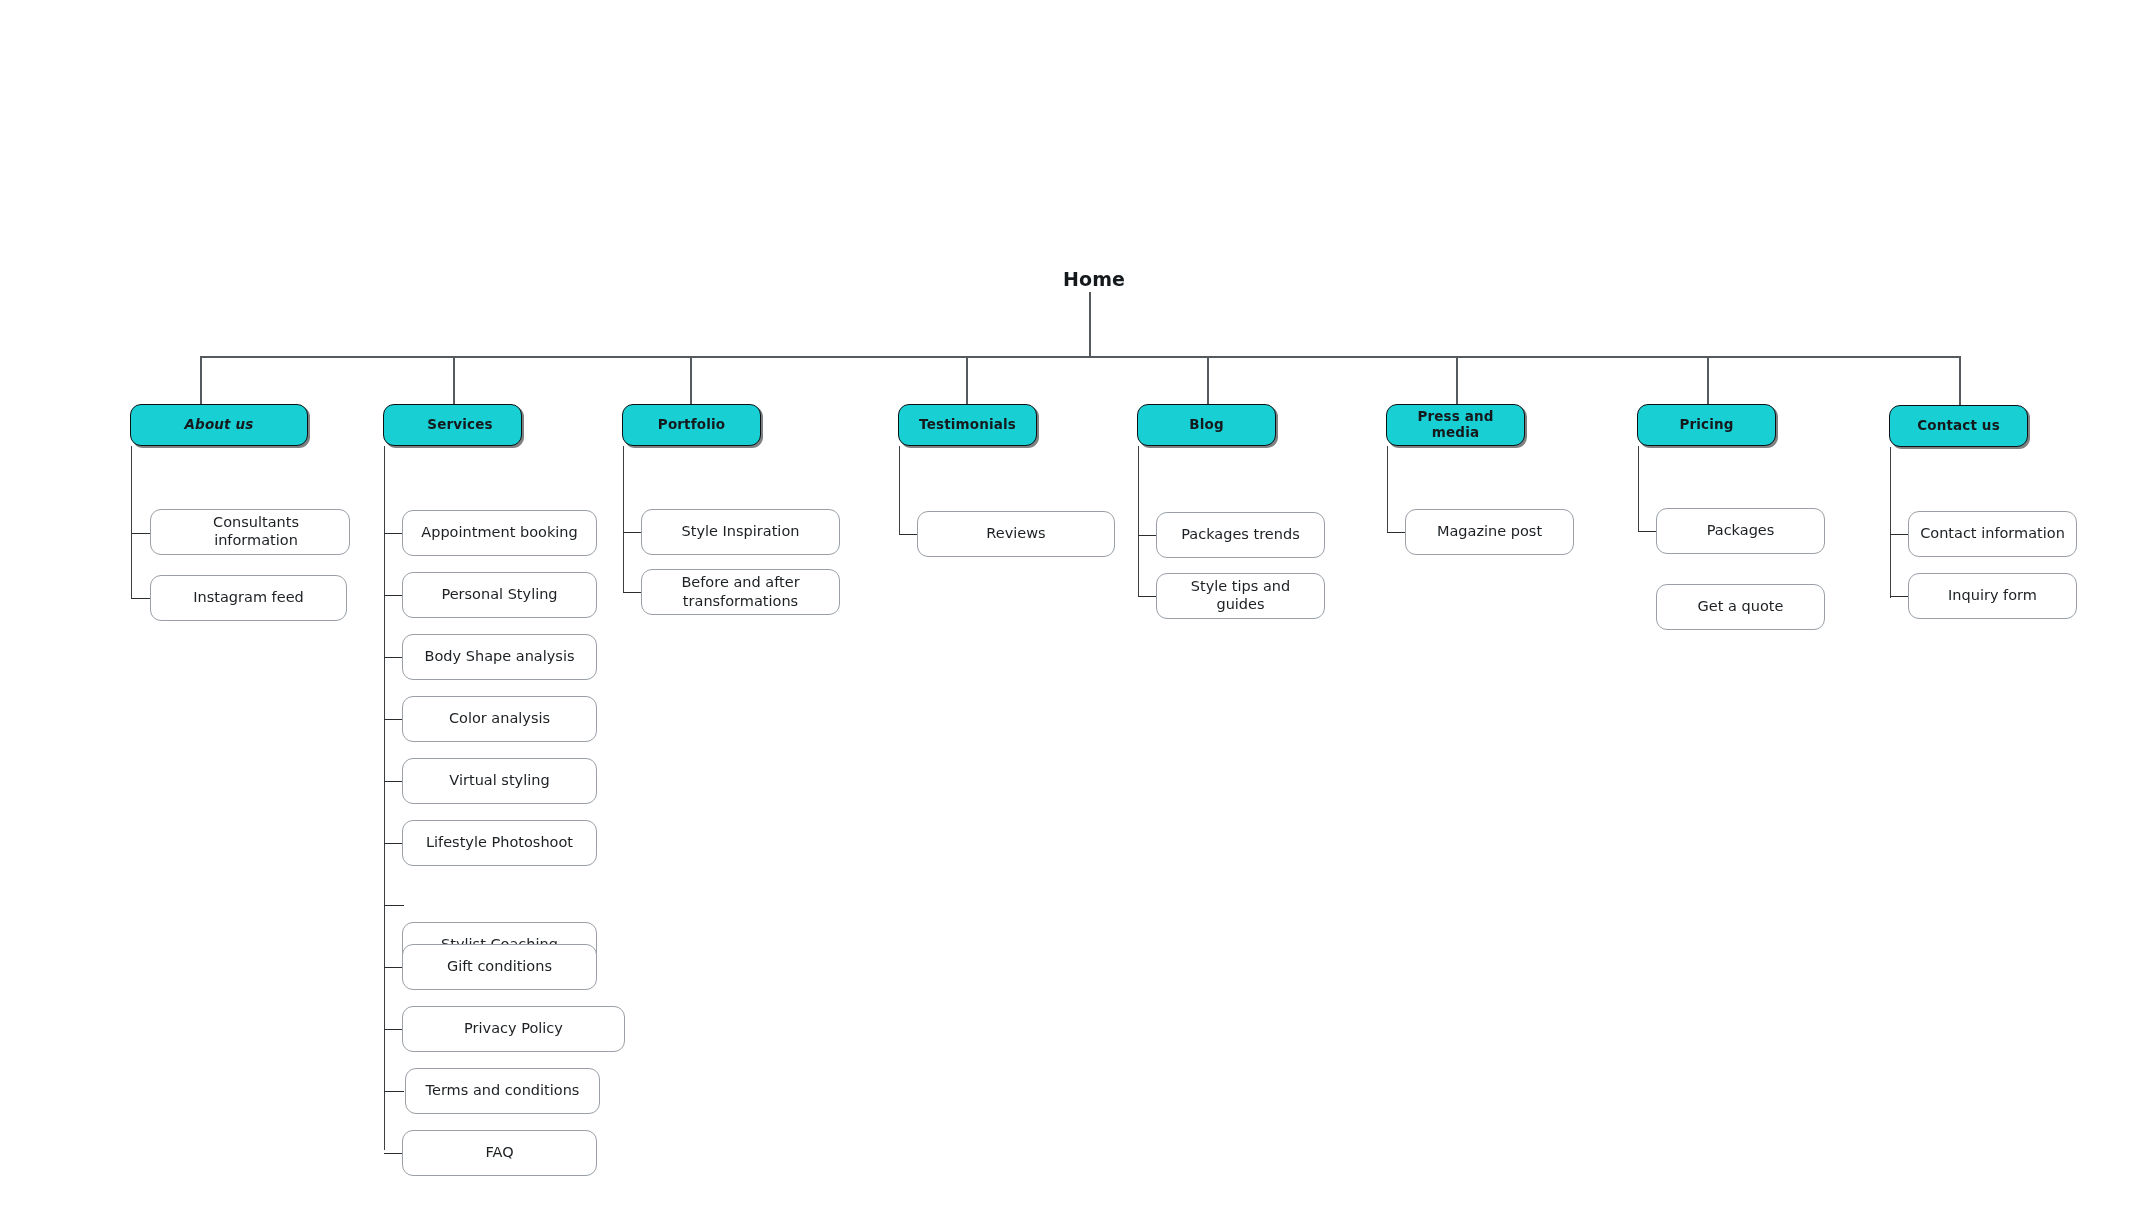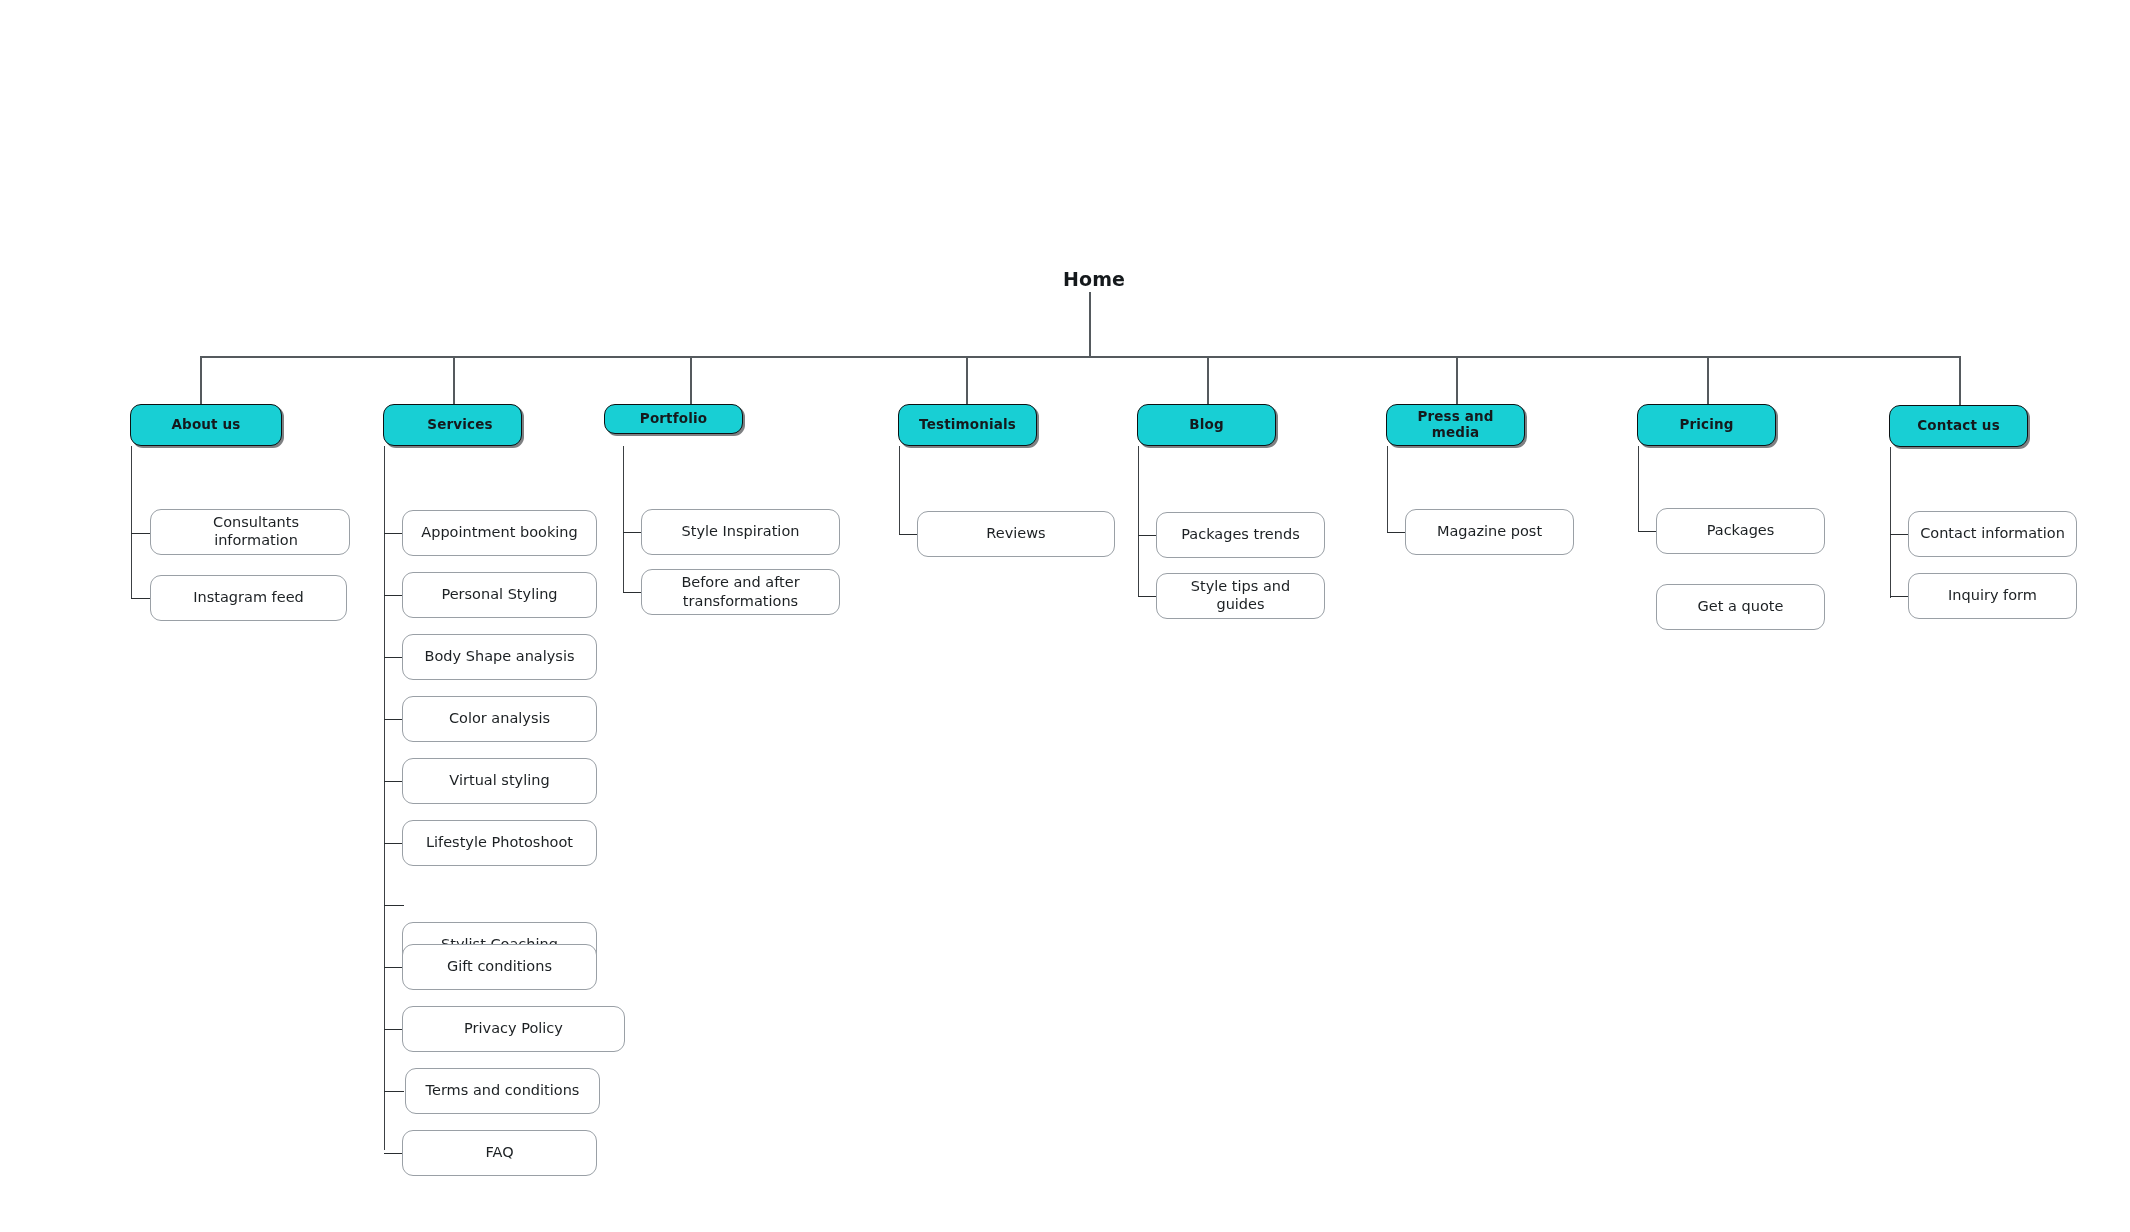--- a/index.html
+++ b/index.html
@@ -102,21 +102,21 @@
 
   <div class="line v" style="left:200px; top:356px; height:50px;"></div>
   <div class="line v" style="left:453px; top:356px; height:50px;"></div>
   <div class="line v" style="left:690px; top:356px; height:50px;"></div>
   <div class="line v" style="left:966px; top:356px; height:50px;"></div>
   <div class="line v" style="left:1207px; top:356px; height:50px;"></div>
   <div class="line v" style="left:1456px; top:356px; height:50px;"></div>
   <div class="line v" style="left:1707px; top:356px; height:50px;"></div>
   <div class="line v" style="left:1959px; top:356px; height:50px;"></div>
 
-  <div class="node-primary" style="left:130px; top:404px; width:152px; height:42px;">About us</div>
+  <div class="node-primary" style="left:130px; top:404px; width:178px; height:42px;font-style:italic;">About us</div>
   <div class="line spine" style="left:131px; top:446px; height:152px;"></div>
   <div class="line child" style="left:131px; top:533px; width:21px;"></div>
   <div class="node-secondary" style="left:150px; top:509px; width:200px; height:46px;padding-left:20px;">Consultants information</div>
   <div class="line child" style="left:131px; top:598px; width:21px;"></div>
   <div class="node-secondary" style="left:150px; top:575px; width:197px; height:46px;">Instagram feed</div>
 
   <div class="node-primary" style="left:383px; top:404px; width:139px; height:42px;padding-left:21px;">Services</div>
   <div class="line spine" style="left:384px; top:446px; height:704px;"></div>
 
   <div class="line child" style="left:384px; top:533px; width:20px;"></div>
@@ -145,21 +145,21 @@
 
   <div class="line child" style="left:384px; top:1029px; width:20px;"></div>
   <div class="node-secondary" style="left:402px; top:1006px; width:223px; height:46px;">Privacy Policy</div>
 
   <div class="line child" style="left:384px; top:1091px; width:20px;"></div>
   <div class="node-secondary" style="left:405px; top:1068px; width:195px; height:46px;">Terms and conditions</div>
 
   <div class="line child" style="left:384px; top:1153px; width:20px;"></div>
   <div class="node-secondary" style="left:402px; top:1130px; width:195px; height:46px;">FAQ</div>
 
-  <div class="node-primary" style="left:604px; top:404px; width:139px; height:30px;">Portfolio</div>
+  <div class="node-primary" style="left:622px; top:404px; width:139px; height:42px;">Portfolio</div>
   <div class="line spine" style="left:623px; top:446px; height:146px;"></div>
   <div class="line child" style="left:623px; top:532px; width:20px;"></div>
   <div class="node-secondary" style="left:641px; top:509px; width:199px; height:46px;">Style Inspiration</div>
   <div class="line child" style="left:623px; top:592px; width:20px;"></div>
   <div class="node-secondary two-line" style="left:641px; top:569px; width:199px; height:46px;">Before and after transformations</div>
 
   <div class="node-primary" style="left:898px; top:404px; width:139px; height:42px;">Testimonials</div>
   <div class="line spine" style="left:899px; top:446px; height:89px;"></div>
   <div class="line child" style="left:899px; top:534px; width:20px;"></div>
   <div class="node-secondary" style="left:917px; top:511px; width:198px; height:46px;">Reviews</div>

